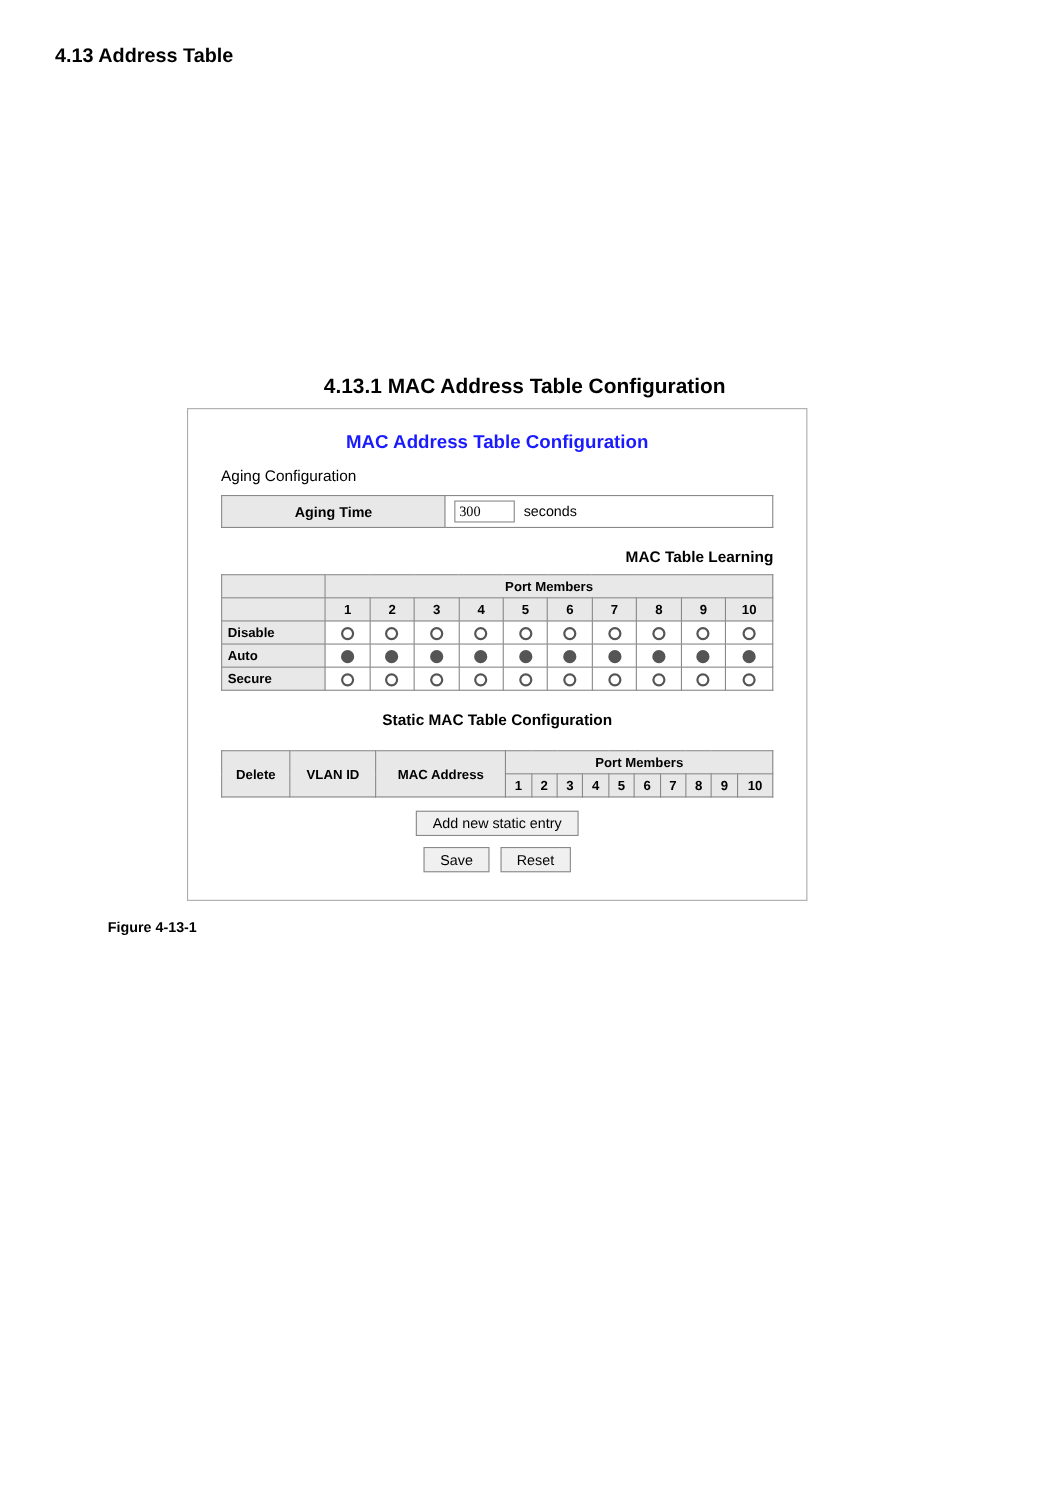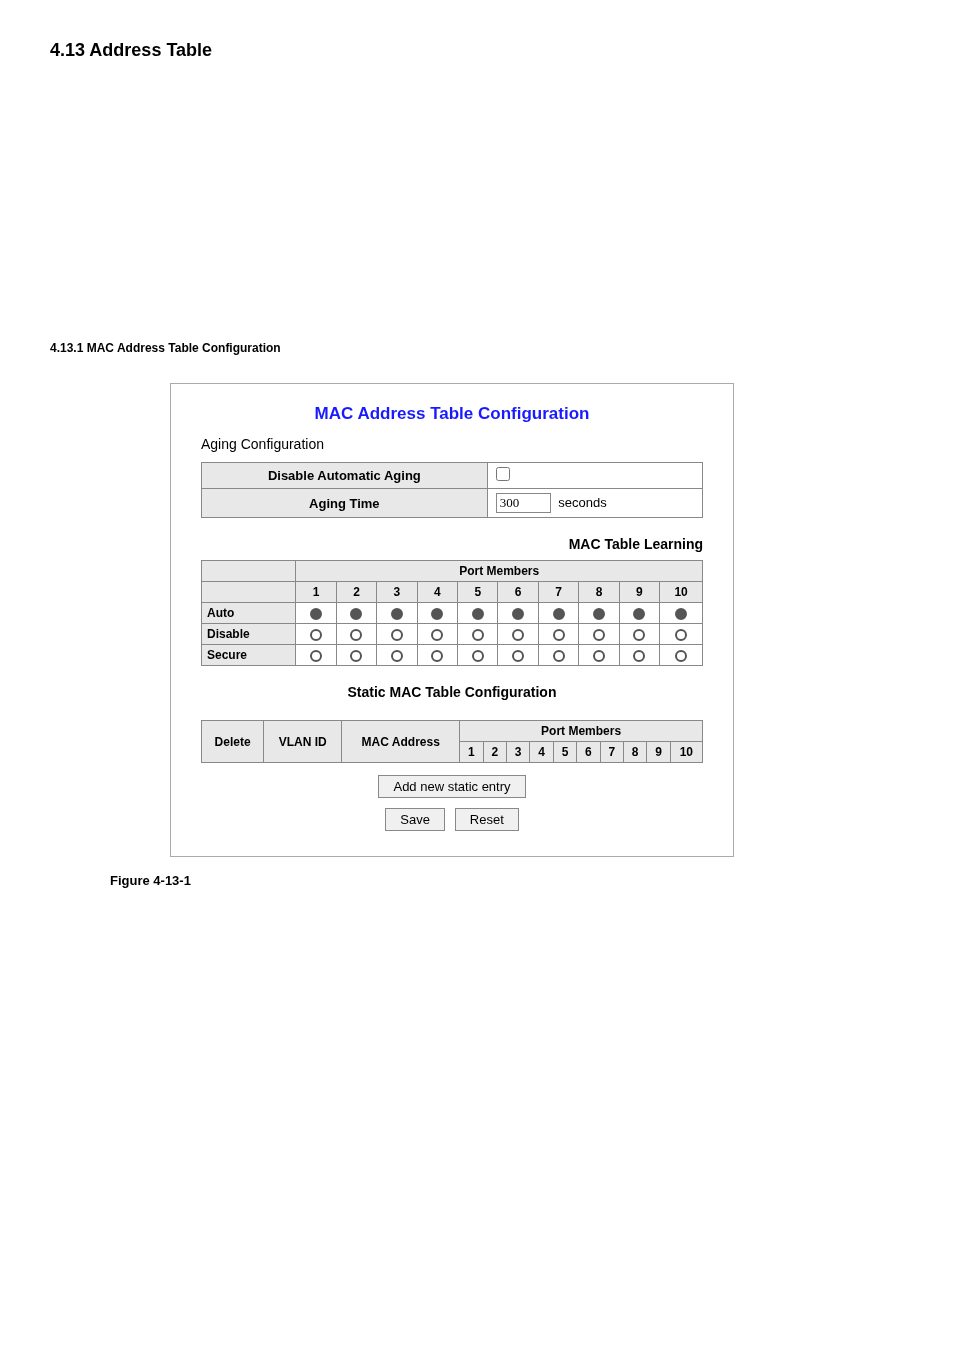--- a/index.html
+++ b/index.html
@@ -13,24 +13,25 @@
       padding: 40px 50px;
     }
 
     .section-title {
       font-size: 18px;
       font-weight: bold;
       margin-bottom: 10px;
     }
 
     .subsection-title {
-      font-size: 12px;
+      font-size: 19px;
       font-weight: bold;
       margin-top: 280px;
-      margin-bottom: 28px;
+      margin-bottom: 8px;
+      text-align: center;
     }
 
     .card {
       border: 1px solid #aaaaaa;
       padding: 20px 30px 25px 30px;
       width: 564px;
       margin-left: 120px;
     }
 
     .card-title {
@@ -169,21 +170,21 @@
 
     .add-entry-row {
       text-align: center;
       margin-bottom: 10px;
     }
 
     .figure-caption {
       font-size: 13px;
       font-weight: bold;
       margin-top: 16px;
-      margin-left: 60px;
+      margin-left: 48px;
     }
 
     .port-members-header {
       background: #e8e8e8;
     }
   </style>
 </head>
 <body>
 
 <h1 class="section-title">4.13 Address Table</h1>
@@ -191,26 +192,20 @@
 <h2 class="subsection-title">4.13.1 MAC Address Table Configuration</h2>
 
 <div class="card">
 
   <div class="card-title">MAC Address Table Configuration</div>
 
   <div class="section-header">Aging Configuration</div>
 
   <table class="aging-table">
     <tbody>
-        <tr>
-      <td class="label-cell">Disable Automatic Aging</td>
-      <td class="value-cell">
-        <input type="checkbox" style="">
-      </td>
-    </tr>
     <tr>
       <td class="label-cell">Aging Time</td>
       <td class="value-cell">
         <input type="text" value="300" style="">
         <span class="seconds-label">seconds</span>
       </td>
     </tr>
   </tbody>
     </table>
 
@@ -231,44 +226,44 @@
         <th>5</th>
         <th>6</th>
         <th>7</th>
         <th>8</th>
         <th>9</th>
         <th>10</th>
       </tr>
     </thead>
     <tbody>
       <tr>
+        <td class="row-label">Disable</td>
+        <td><span class="radio-empty"></span></td>
+        <td><span class="radio-empty"></span></td>
+        <td><span class="radio-empty"></span></td>
+        <td><span class="radio-empty"></span></td>
+        <td><span class="radio-empty"></span></td>
+        <td><span class="radio-empty"></span></td>
+        <td><span class="radio-empty"></span></td>
+        <td><span class="radio-empty"></span></td>
+        <td><span class="radio-empty"></span></td>
+        <td><span class="radio-empty"></span></td>
+      </tr>
+      <tr>
         <td class="row-label">Auto</td>
         <td><span class="radio-filled"></span></td>
         <td><span class="radio-filled"></span></td>
         <td><span class="radio-filled"></span></td>
         <td><span class="radio-filled"></span></td>
         <td><span class="radio-filled"></span></td>
         <td><span class="radio-filled"></span></td>
         <td><span class="radio-filled"></span></td>
         <td><span class="radio-filled"></span></td>
         <td><span class="radio-filled"></span></td>
         <td><span class="radio-filled"></span></td>
-      </tr>
-      <tr>
-        <td class="row-label">Disable</td>
-        <td><span class="radio-empty"></span></td>
-        <td><span class="radio-empty"></span></td>
-        <td><span class="radio-empty"></span></td>
-        <td><span class="radio-empty"></span></td>
-        <td><span class="radio-empty"></span></td>
-        <td><span class="radio-empty"></span></td>
-        <td><span class="radio-empty"></span></td>
-        <td><span class="radio-empty"></span></td>
-        <td><span class="radio-empty"></span></td>
-        <td><span class="radio-empty"></span></td>
       </tr>
       <tr>
         <td class="row-label">Secure</td>
         <td><span class="radio-empty"></span></td>
         <td><span class="radio-empty"></span></td>
         <td><span class="radio-empty"></span></td>
         <td><span class="radio-empty"></span></td>
         <td><span class="radio-empty"></span></td>
         <td><span class="radio-empty"></span></td>
         <td><span class="radio-empty"></span></td>

